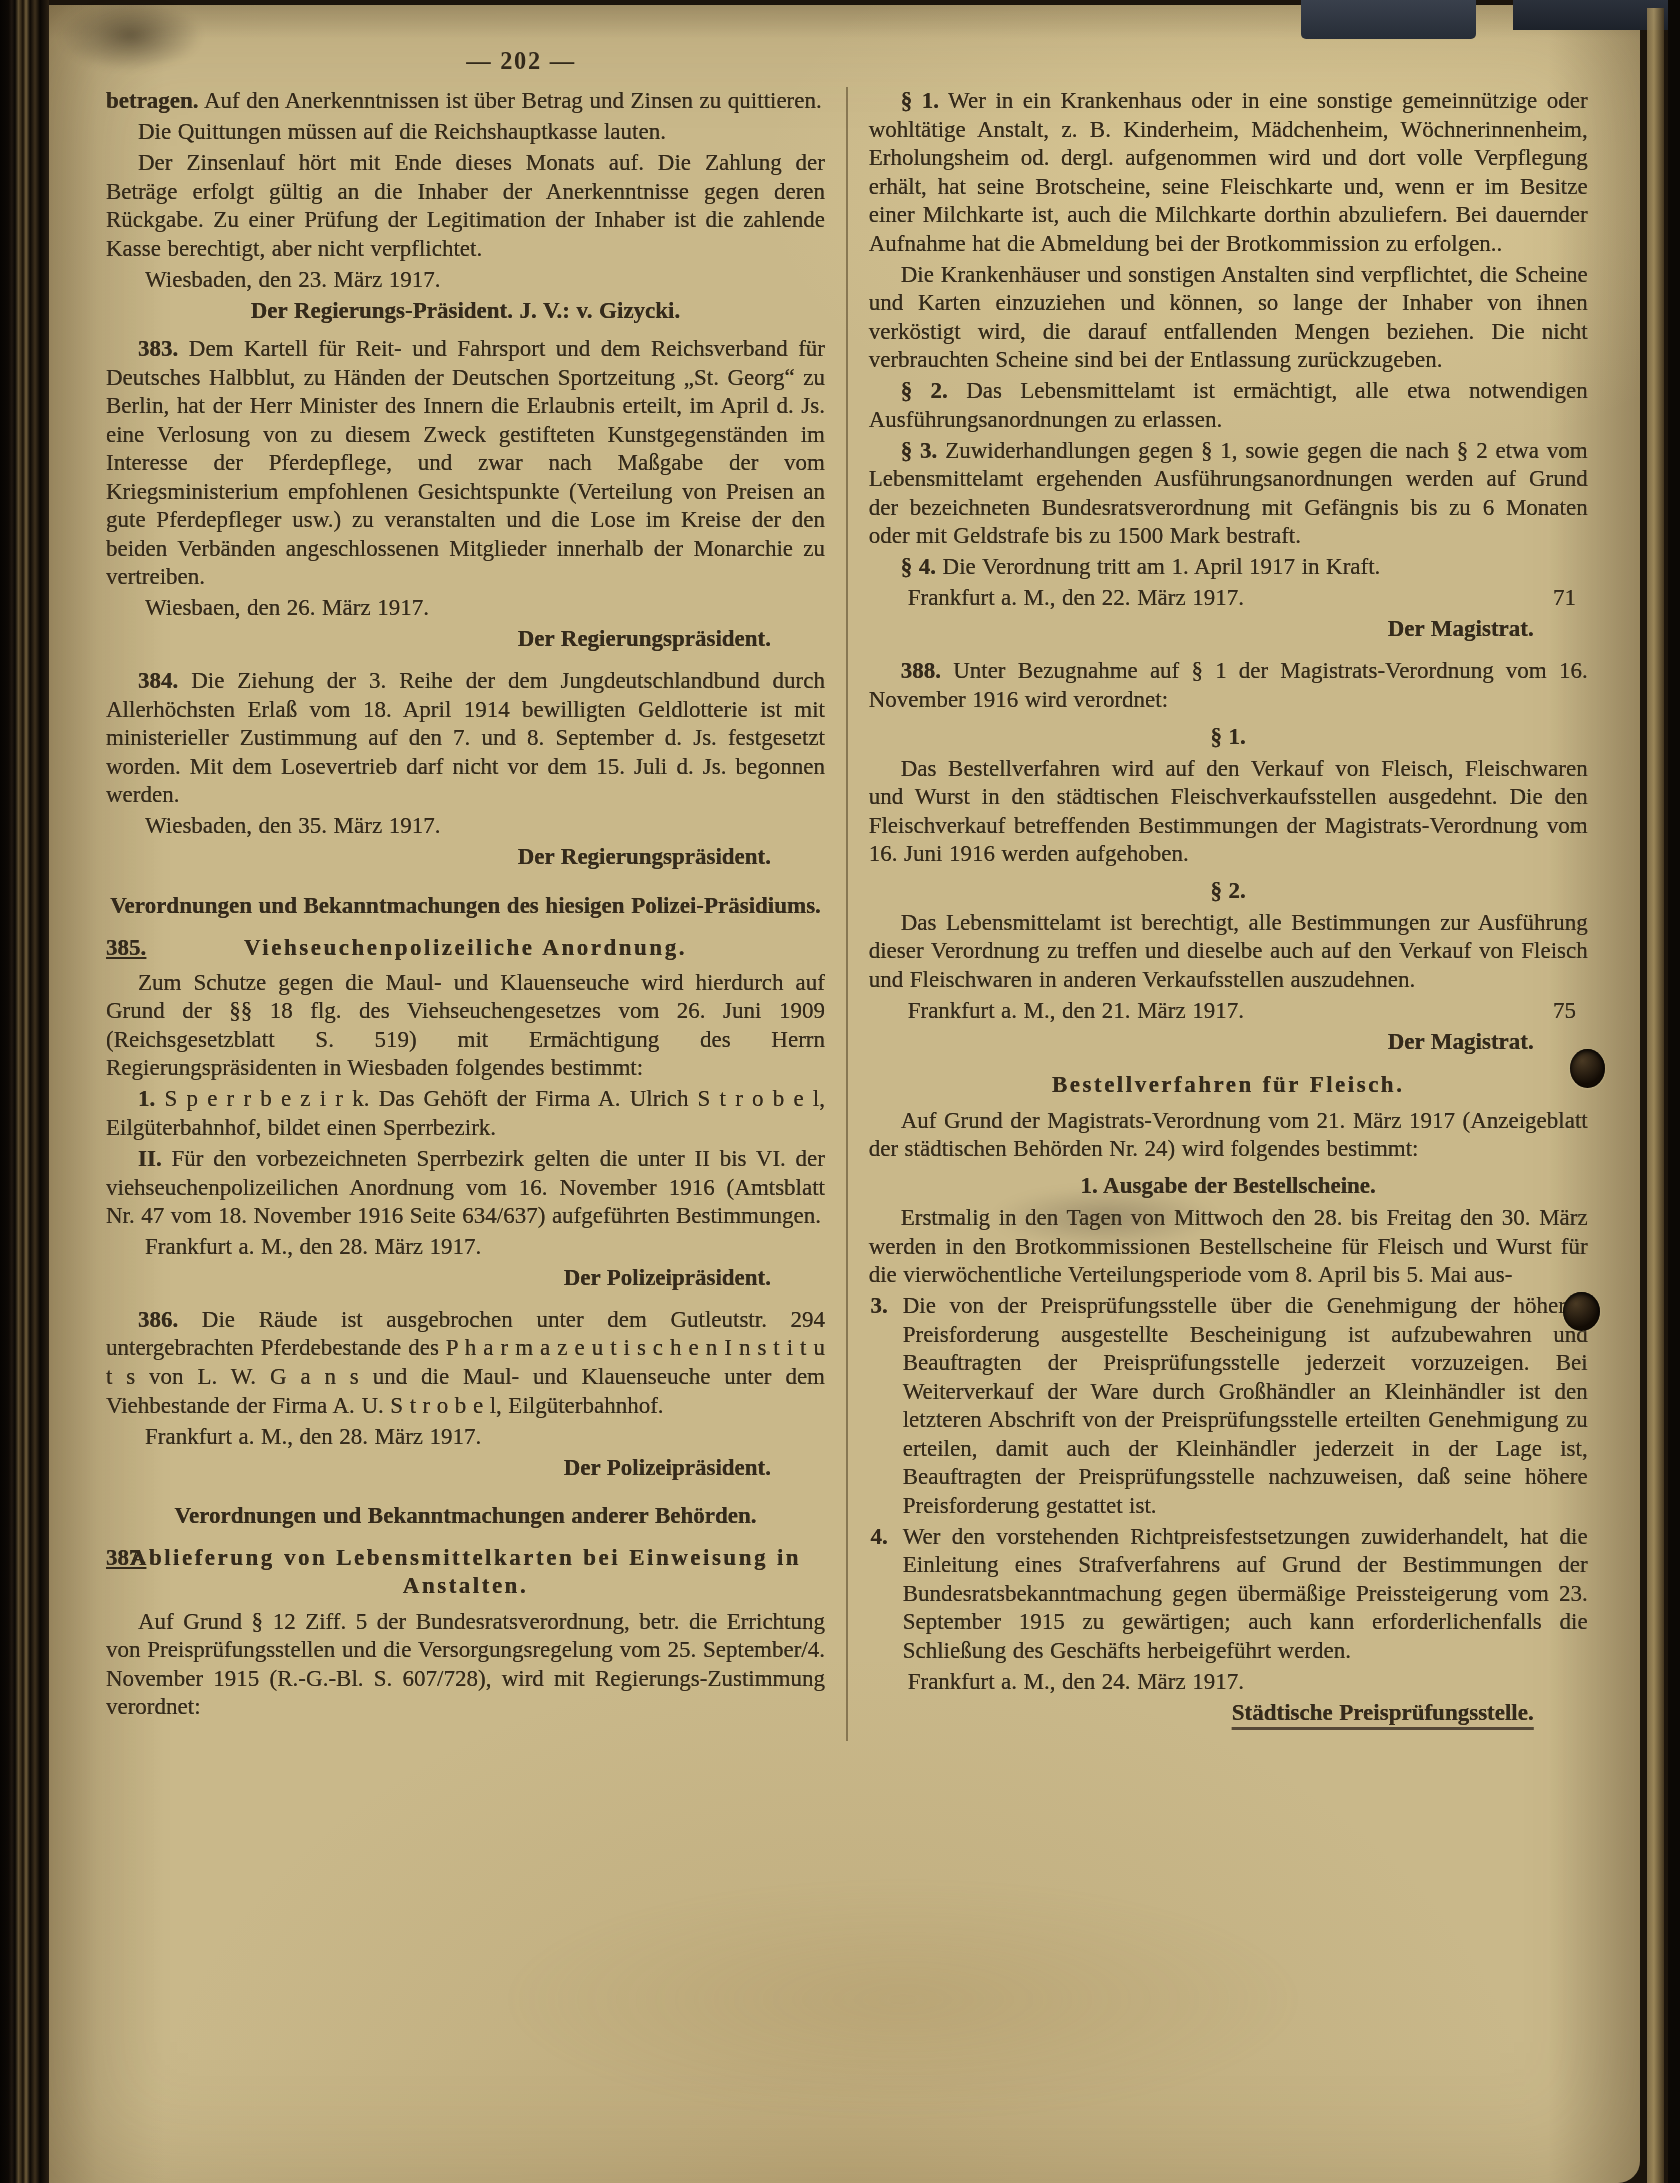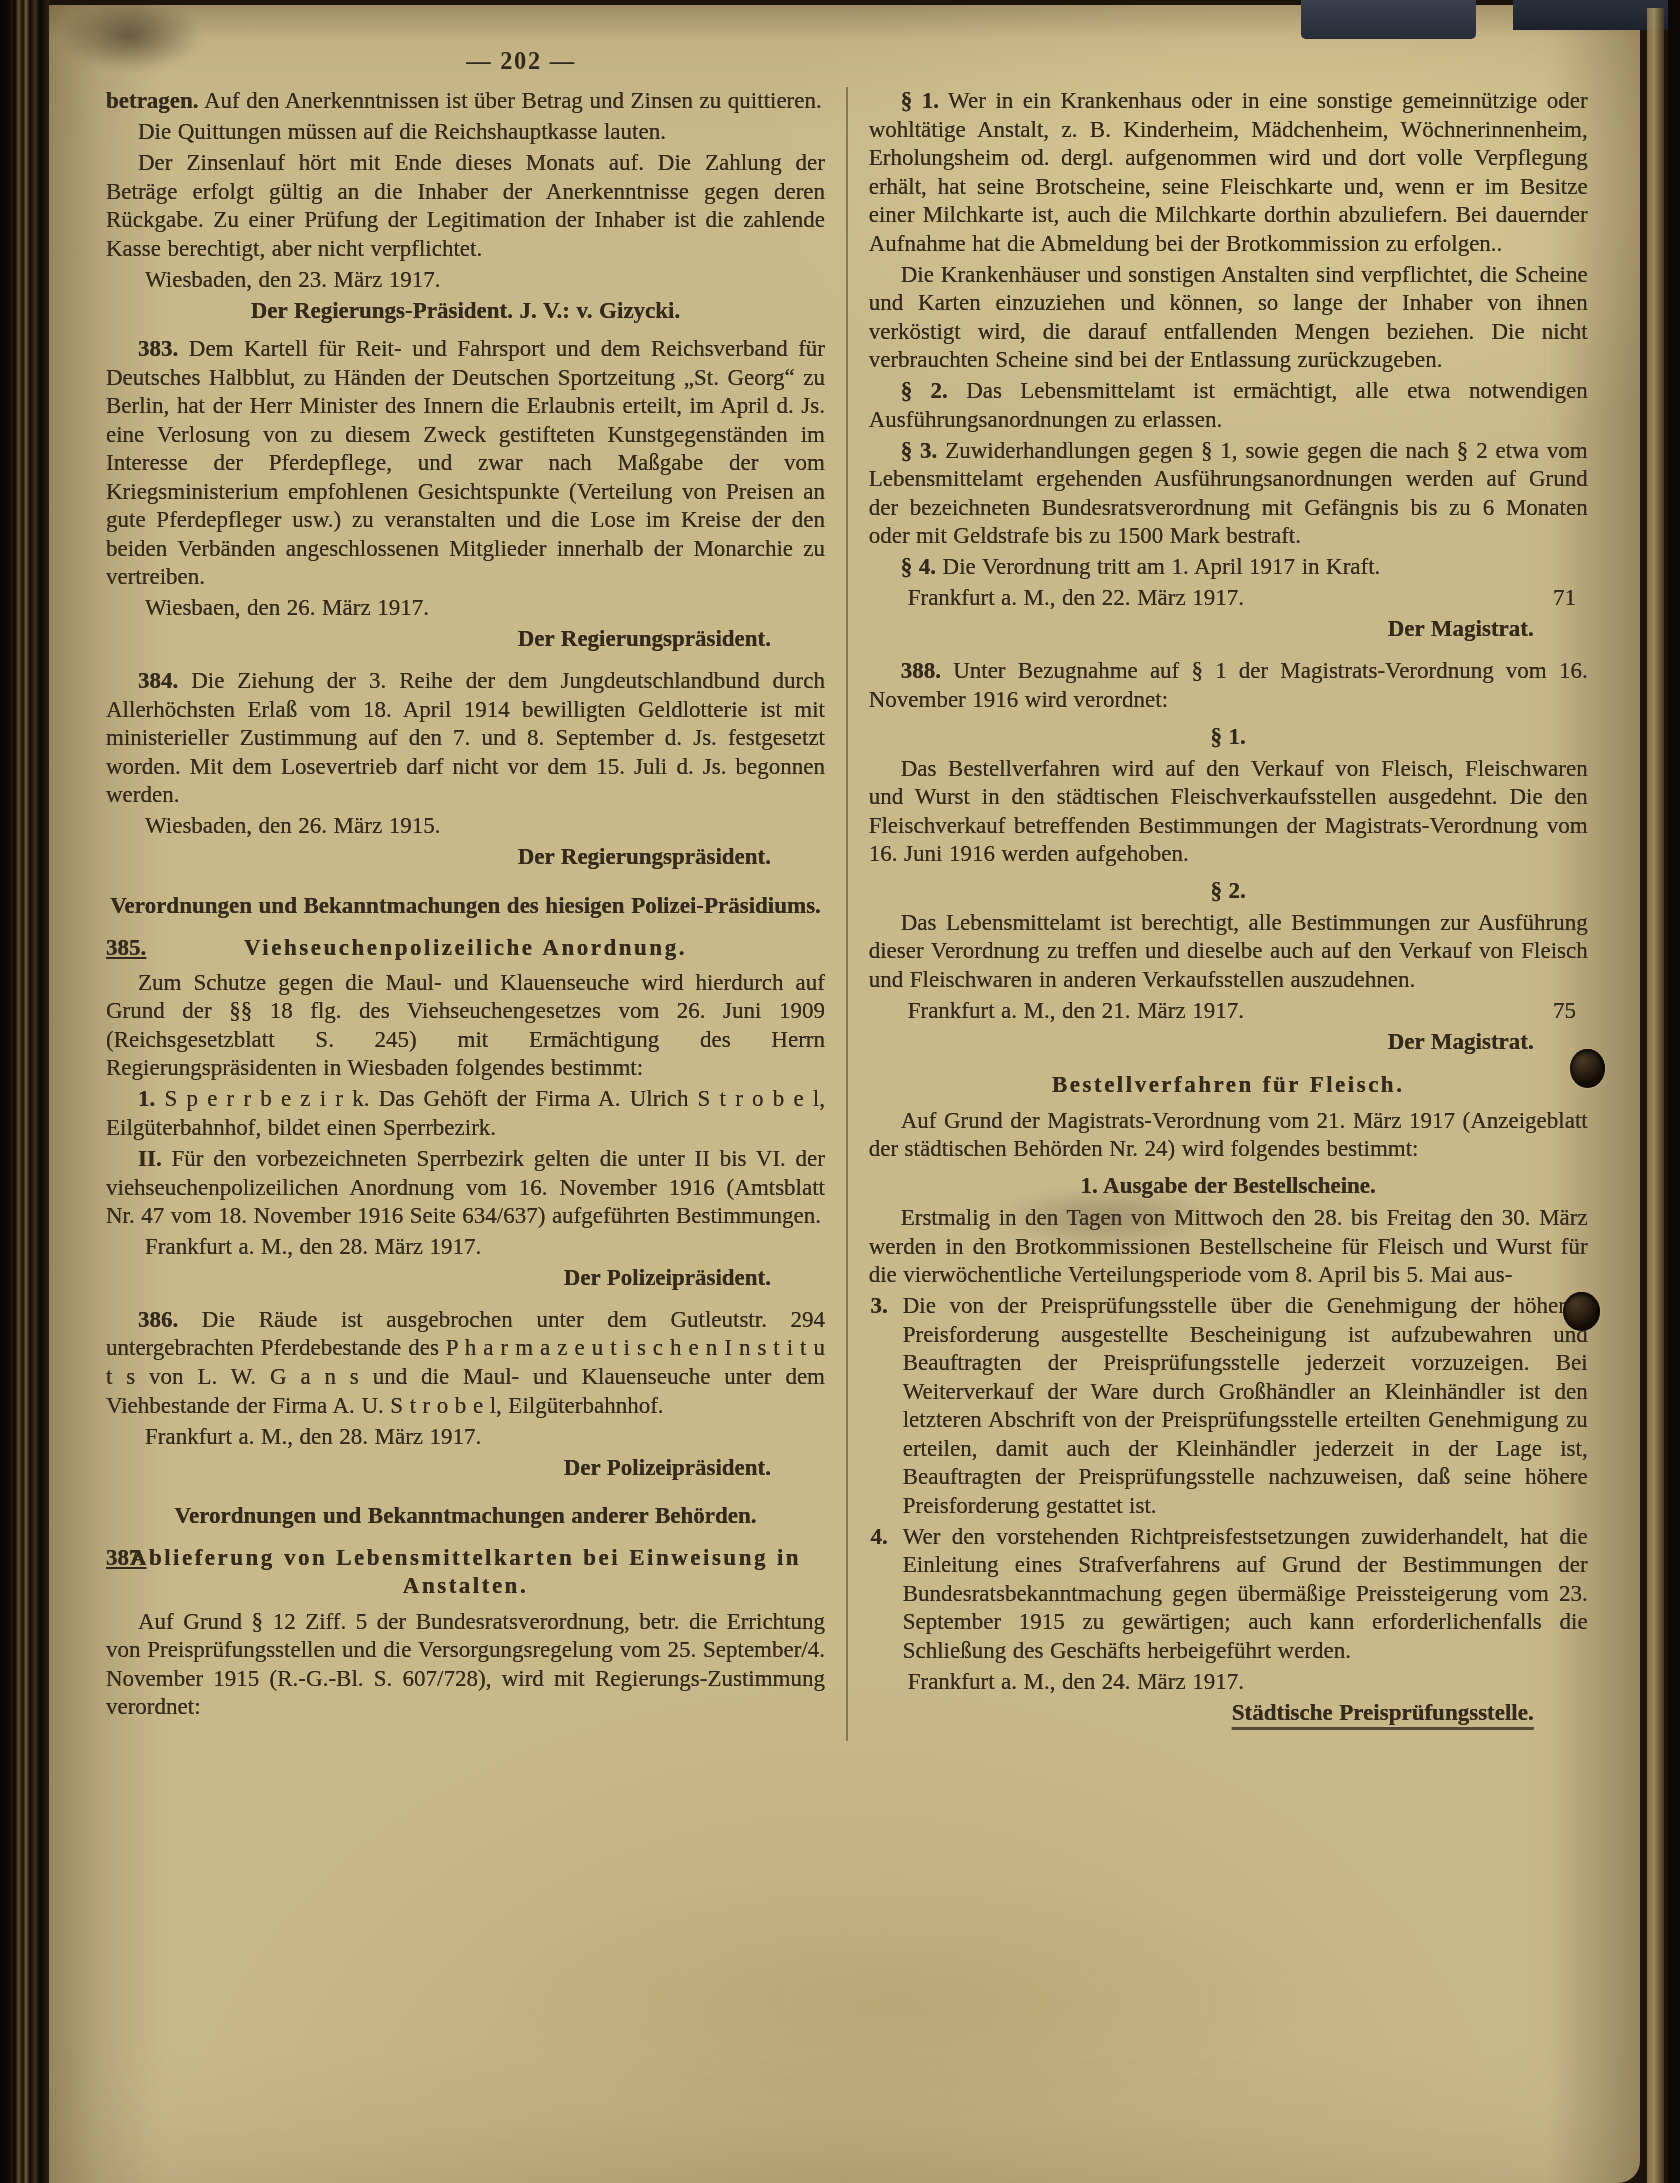--- a/index.html
+++ b/index.html
@@ -105,25 +105,25 @@
     <div class="col">
       <p class="noind"><b class="mn">betragen.</b> <span>Auf den Anerkenntnissen ist über Betrag und Zinsen zu quittieren.</span></p>
       <p>Die Quittungen müssen auf die Reichshauptkasse lauten.</p>
       <p>Der Zinsenlauf hört mit Ende dieses Monats auf. Die Zahlung der Beträge erfolgt gültig an die Inhaber der Anerkenntnisse gegen deren Rückgabe. Zu einer Prüfung der Legitimation der Inhaber ist die zahlende Kasse berechtigt, aber nicht verpflichtet.</p>
       <p class="date">Wiesbaden, den 23. März 1917.</p>
       <p class="sigc">Der Regierungs-Präsident.  J. V.: v. Gizycki.</p>
       <p><b class="mn">383.</b> <span>Dem Kartell für Reit- und Fahrsport und dem Reichsverband für Deutsches Halbblut, zu Händen der Deutschen Sportzeitung „St. Georg“ zu Berlin, hat der Herr Minister des Innern die Erlaubnis erteilt, im April d. Js. eine Verlosung von zu diesem Zweck gestifteten Kunstgegenständen im Interesse der Pferdepflege, und zwar nach Maßgabe der vom Kriegsministerium empfohlenen Gesichtspunkte (Verteilung von Preisen an gute Pferdepfleger usw.) zu veranstalten und die Lose im Kreise der den beiden Verbänden angeschlossenen Mitglieder innerhalb der Monarchie zu vertreiben.</span></p>
       <p class="date">Wiesbaen, den 26. März 1917.</p>
       <p class="sig">Der Regierungspräsident.</p>
       <p><b class="mn">384.</b> <span>Die Ziehung der 3. Reihe der dem Jungdeutschlandbund durch Allerhöchsten Erlaß vom 18. April 1914 bewilligten Geldlotterie ist mit ministerieller Zustimmung auf den 7. und 8. September d. Js. festgesetzt worden. Mit dem Losevertrieb darf nicht vor dem 15. Juli d. Js. begonnen werden.</span></p>
-      <p class="date">Wiesbaden, den 26. März 1915.</p>
+      <p class="date">Wiesbaden, den 35. März 1917.</p>
       <p class="sig">Der Regierungspräsident.</p>
       <p class="hc major">Verordnungen und Bekanntmachungen des hiesigen Polizei-Präsidiums.</p>
       <p class="hrow"><b class="mn">385.</b><span class="ls">Viehseuchenpolizeiliche Anordnung.</span></p>
-      <p>Zum Schutze gegen die Maul- und Klauenseuche wird hierdurch auf Grund der §§ 18 flg. des Viehseuchengesetzes vom 26. Juni 1909 (Reichsgesetzblatt S. 245) mit Ermächtigung des Herrn Regierungspräsidenten in Wiesbaden folgendes bestimmt:</p>
+      <p>Zum Schutze gegen die Maul- und Klauenseuche wird hierdurch auf Grund der §§ 18 flg. des Viehseuchengesetzes vom 26. Juni 1909 (Reichsgesetzblatt S. 519) mit Ermächtigung des Herrn Regierungspräsidenten in Wiesbaden folgendes bestimmt:</p>
       <p><b class="mn">1.</b> <span>S p e r r b e z i r k.  Das Gehöft der Firma A. Ulrich S t r o b e l, Eilgüterbahnhof, bildet einen Sperrbezirk.</span></p>
       <p><b class="mn">II.</b> <span>Für den vorbezeichneten Sperrbezirk gelten die unter II bis VI. der viehseuchenpolizeilichen Anordnung vom 16. November 1916 (Amtsblatt Nr. 47 vom 18. November 1916 Seite 634/637) aufgeführten Bestimmungen.</span></p>
       <p class="date">Frankfurt a. M., den 28. März 1917.</p>
       <p class="sig">Der Polizeipräsident.</p>
       <p><b class="mn">386.</b> <span>Die Räude ist ausgebrochen unter dem Gutleutstr. 294 untergebrachten Pferdebestande des P h a r m a z e u t i s c h e n  I n s t i t u t s  von L. W. G a n s  und die Maul- und Klauenseuche unter dem Viehbestande der Firma A. U. S t r o b e l, Eilgüterbahnhof.</span></p>
       <p class="date">Frankfurt a. M., den 28. März 1917.</p>
       <p class="sig">Der Polizeipräsident.</p>
       <p class="hc major">Verordnungen und Bekanntmachungen anderer Behörden.</p>
       <p class="hrow"><b class="mn">387.</b><span class="ls">Ablieferung von Lebensmittelkarten bei Einweisung in Anstalten.</span></p>
       <p>Auf Grund § 12 Ziff. 5 der Bundesratsverordnung, betr. die Errichtung von Preisprüfungsstellen und die Versorgungsregelung vom 25. September/4. November 1915 (R.-G.-Bl. S. 607/728), wird mit Regierungs-Zustimmung verordnet:</p>

